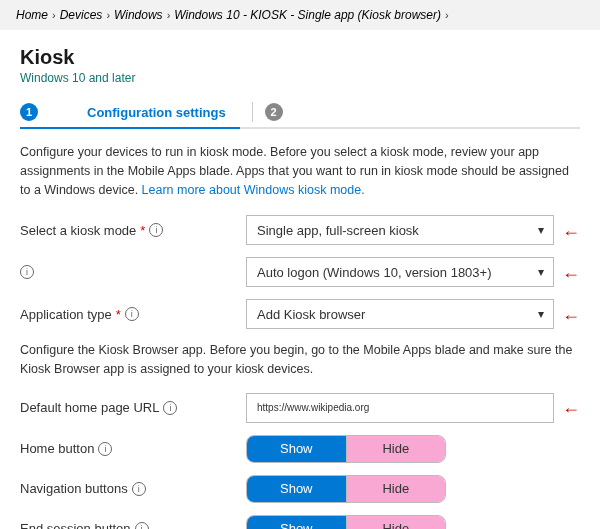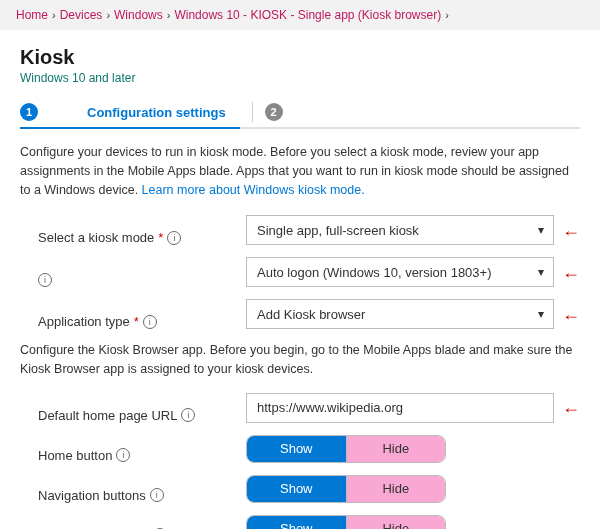--- a/index.html
+++ b/index.html
@@ -13,21 +13,21 @@
     .breadcrumb {
       background: #f2f2f2;
       padding: 8px 16px;
       font-size: 12px;
       color: #0078d4;
       display: flex;
       align-items: center;
       gap: 4px;
     }
     .breadcrumb span { color: #333; }
-    .breadcrumb a { color: #be185d; text-decoration: none; }
+    .breadcrumb a { color: #000000; text-decoration: none; font-style: italic; }
     .chevron { color: #666; font-size: 11px; }
     .main-content {
       padding: 16px 20px;
     }
     .page-title {
       font-size: 20px;
       font-weight: 700;
       color: #1a1a1a;
       margin-bottom: 2px;
     }
@@ -74,24 +74,23 @@
     .tab-label { font-weight: 700; margin-left: 43px; }
     .description {
       font-size: 12.5px;
       color: #333;
       line-height: 1.5;
       margin-bottom: 16px;
     }
     .description a { color: #0078d4; text-decoration: none; }
     .form-row {
       display: flex;
-      align-items: flex-end;
+      align-items: center;
       margin-bottom: 12px;
-      gap: 8px;
-      margin-left: 18px;
+      gap: 26px;
     }
     .form-label {
       width: 200px;
       min-width: 200px;
       font-size: 13px;
       color: #333;
       display: flex;
       align-items: center;
       gap: 4px;
     }
@@ -143,21 +142,21 @@
     .arrow-indicator {
       color: #c00;
       font-size: 18px;
       margin-left: 8px;
       font-weight: bold;
     }
     .text-input {
       width: 100%;
       padding: 5px 10px;
       border: 1px solid #bbb;
-      font-size: 13px;
+      font-size: 10px;
       height: 30px;
       color: #333;
     }
     .section-desc {
       font-size: 12.5px;
       color: #333;
       line-height: 1.5;
       margin-bottom: 14px;
     }
     .toggle-group {

